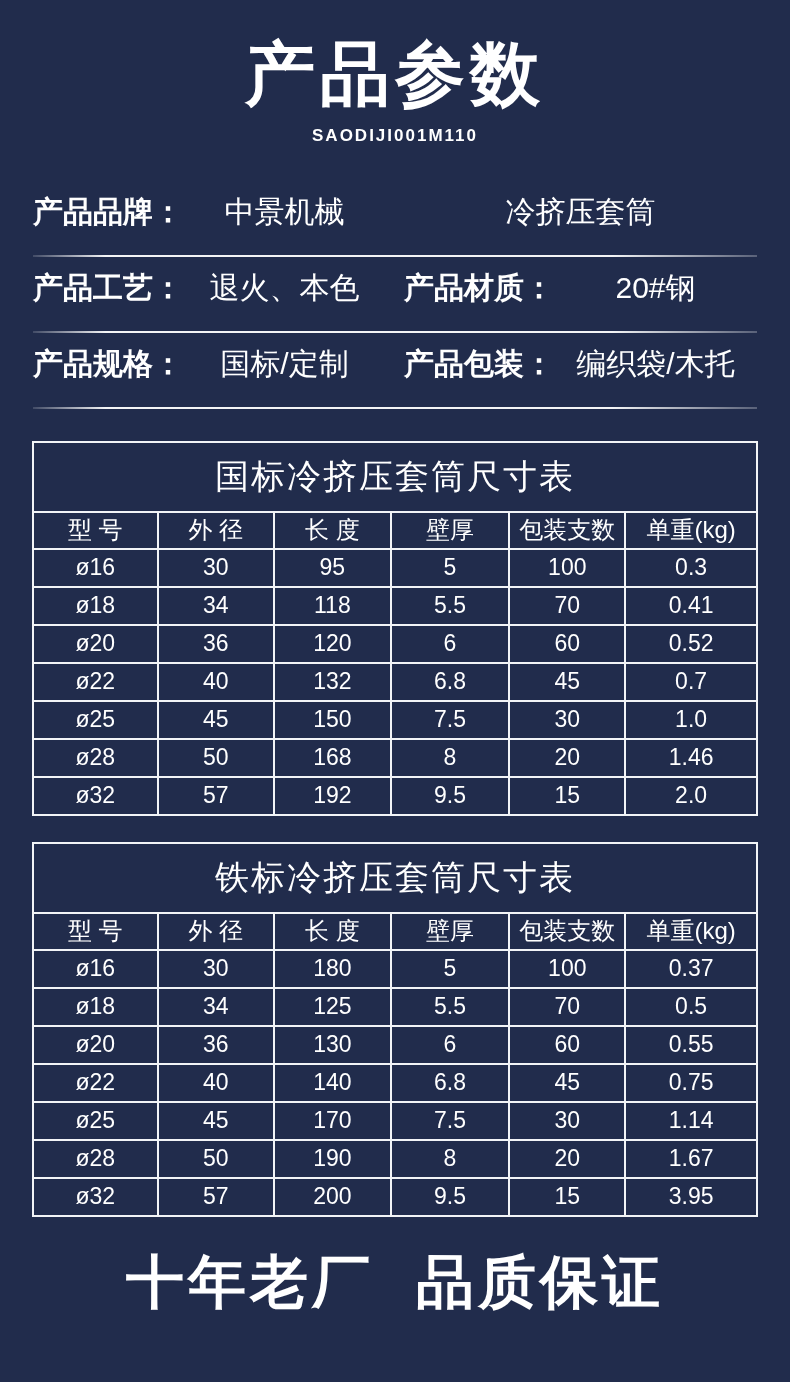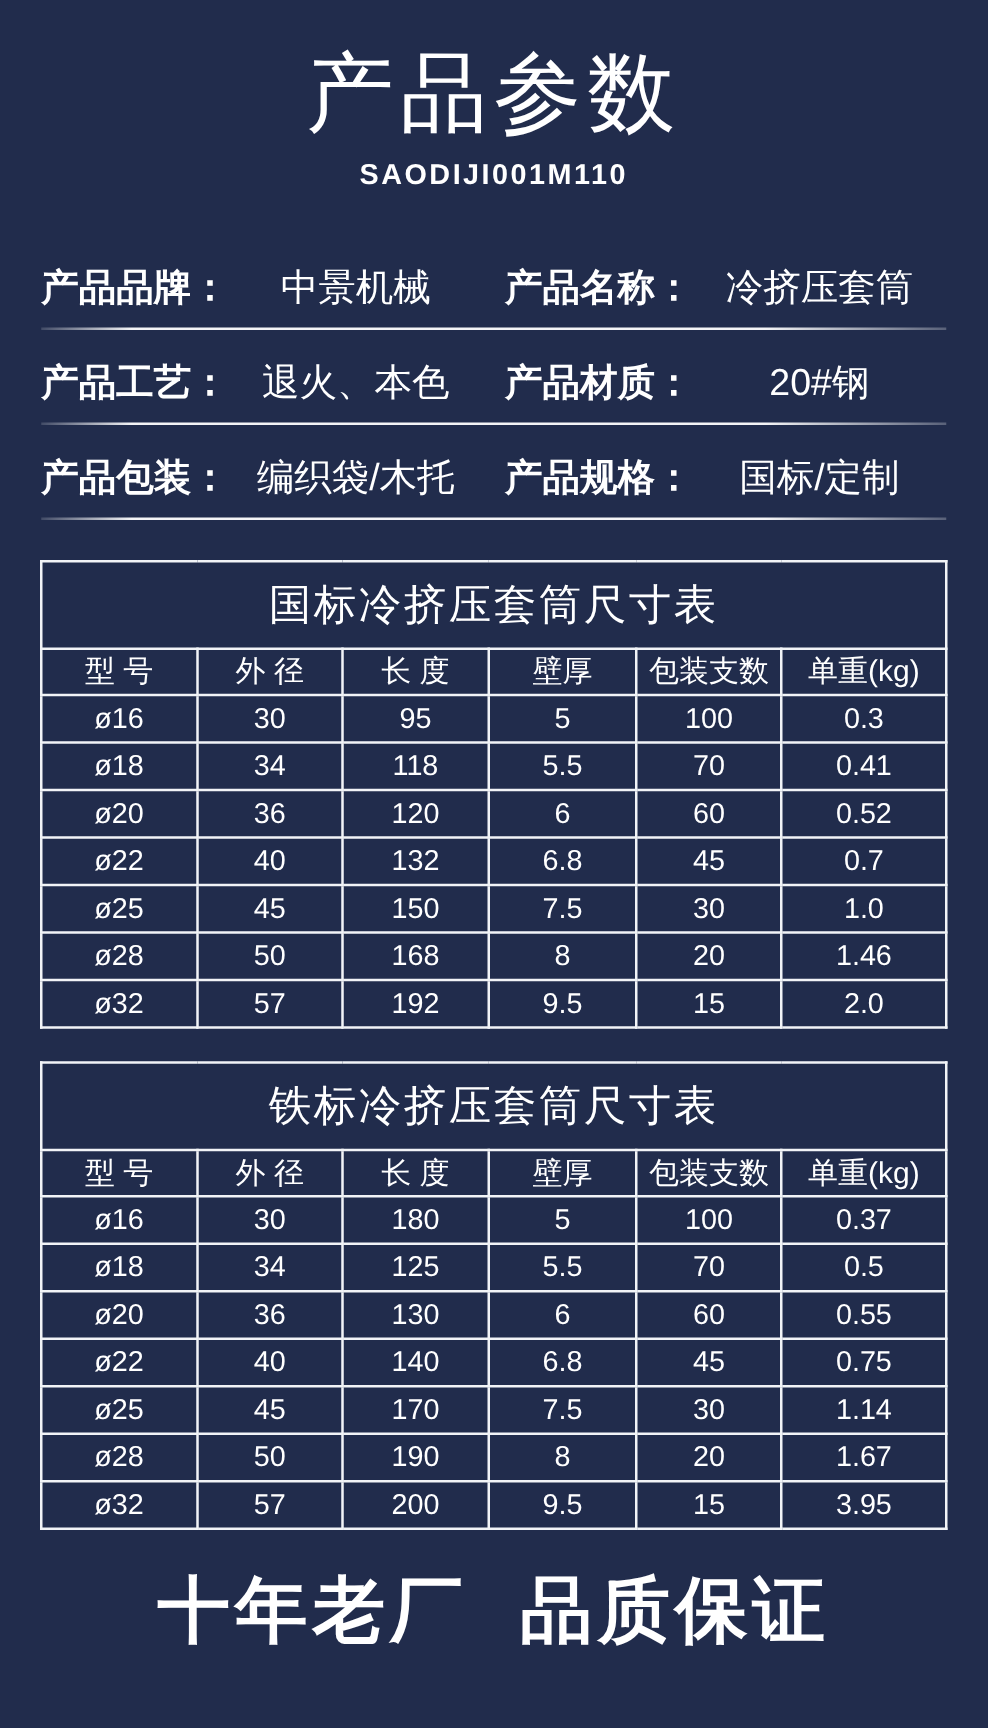--- a/index.html
+++ b/index.html
@@ -10,38 +10,38 @@
     font-family: "Liberation Sans", "DejaVu Sans", sans-serif;
     overflow: hidden;
   }
   .page { width: 790px; height: 1382px; }
 
   
   .page-title {
     padding-top: 38px;
     text-align: center;
     font-size: 70px;
-    font-weight: 400;
+    font-weight: 700;
     letter-spacing: 5px;
     line-height: 1.05;
   }
   .page-subtitle {
     margin-top: 14px;
     text-align: center;
-    font-size: 23px;
+    font-size: 17px;
     font-weight: 700;
     letter-spacing: 2px;
   }
 
   
   .specs { margin-top: 46px; padding: 0 33px; }
   .spec-block { margin-bottom: 11px; }
   .spec-row {
     display: flex;
-    align-items: flex-end;
+    align-items: flex-start;
     height: 52px;
     gap: 18px;
   }
   .spec-pair { flex: 1; display: flex; align-items: center; }
   .spec-label { font-size: 30px; font-weight: 700; white-space: nowrap; }
   .spec-value { flex: 1; text-align: center; font-size: 30px; font-weight: 500; white-space: nowrap; }
   .spec-underline {
     height: 2px;
     margin-top: 11px;
     background: linear-gradient(90deg,
@@ -106,21 +106,20 @@
 
   <div class="specs">
 
     <div class="spec-block">
       <div class="spec-row">
         <div class="spec-pair">
           <span class="spec-label">产品品牌：</span>
           <span class="spec-value">中景机械</span>
         </div>
         <div class="spec-pair">
-          <span class="spec-label">产品名称：</span>
           <span class="spec-value">冷挤压套筒</span>
         </div>
       </div>
       <div class="spec-underline"></div>
     </div>
 
     <div class="spec-block">
       <div class="spec-row">
         <div class="spec-pair">
           <span class="spec-label">产品工艺：</span>
@@ -130,26 +129,26 @@
           <span class="spec-label">产品材质：</span>
           <span class="spec-value">20#钢</span>
         </div>
       </div>
       <div class="spec-underline"></div>
     </div>
 
     <div class="spec-block">
       <div class="spec-row">
         <div class="spec-pair">
+          <span class="spec-label">产品规格：</span>
+          <span class="spec-value">国标/定制</span>
+        </div>
+        <div class="spec-pair">
           <span class="spec-label">产品包装：</span>
           <span class="spec-value">编织袋/木托</span>
-        </div>
-        <div class="spec-pair">
-          <span class="spec-label">产品规格：</span>
-          <span class="spec-value">国标/定制</span>
         </div>
       </div>
       <div class="spec-underline"></div>
     </div>
 
   </div>
 
   <table class="size-table">
     <colgroup>
       <col style="width:17.2%">

